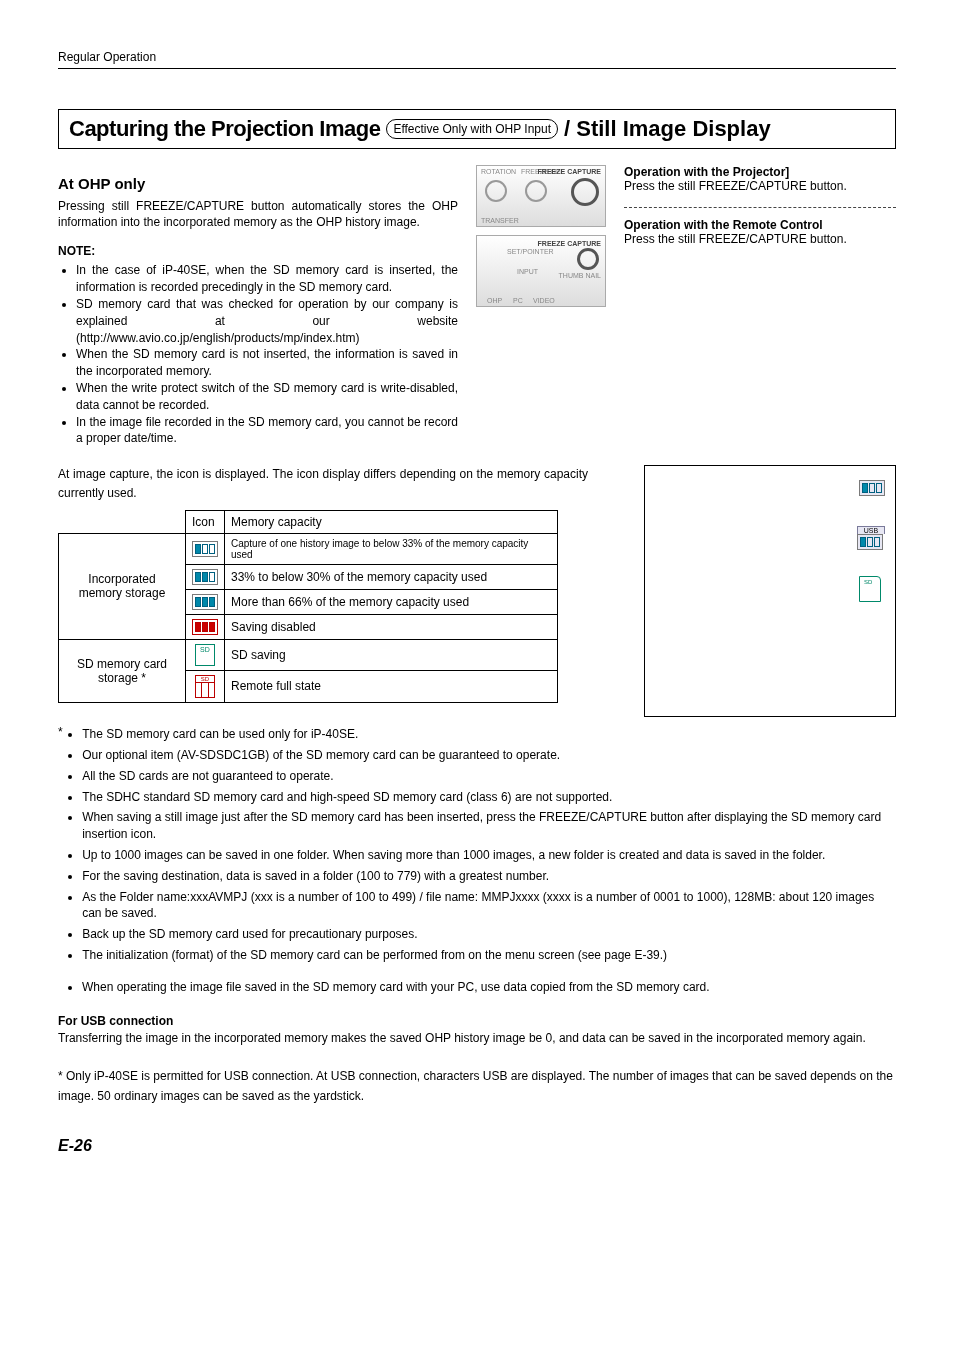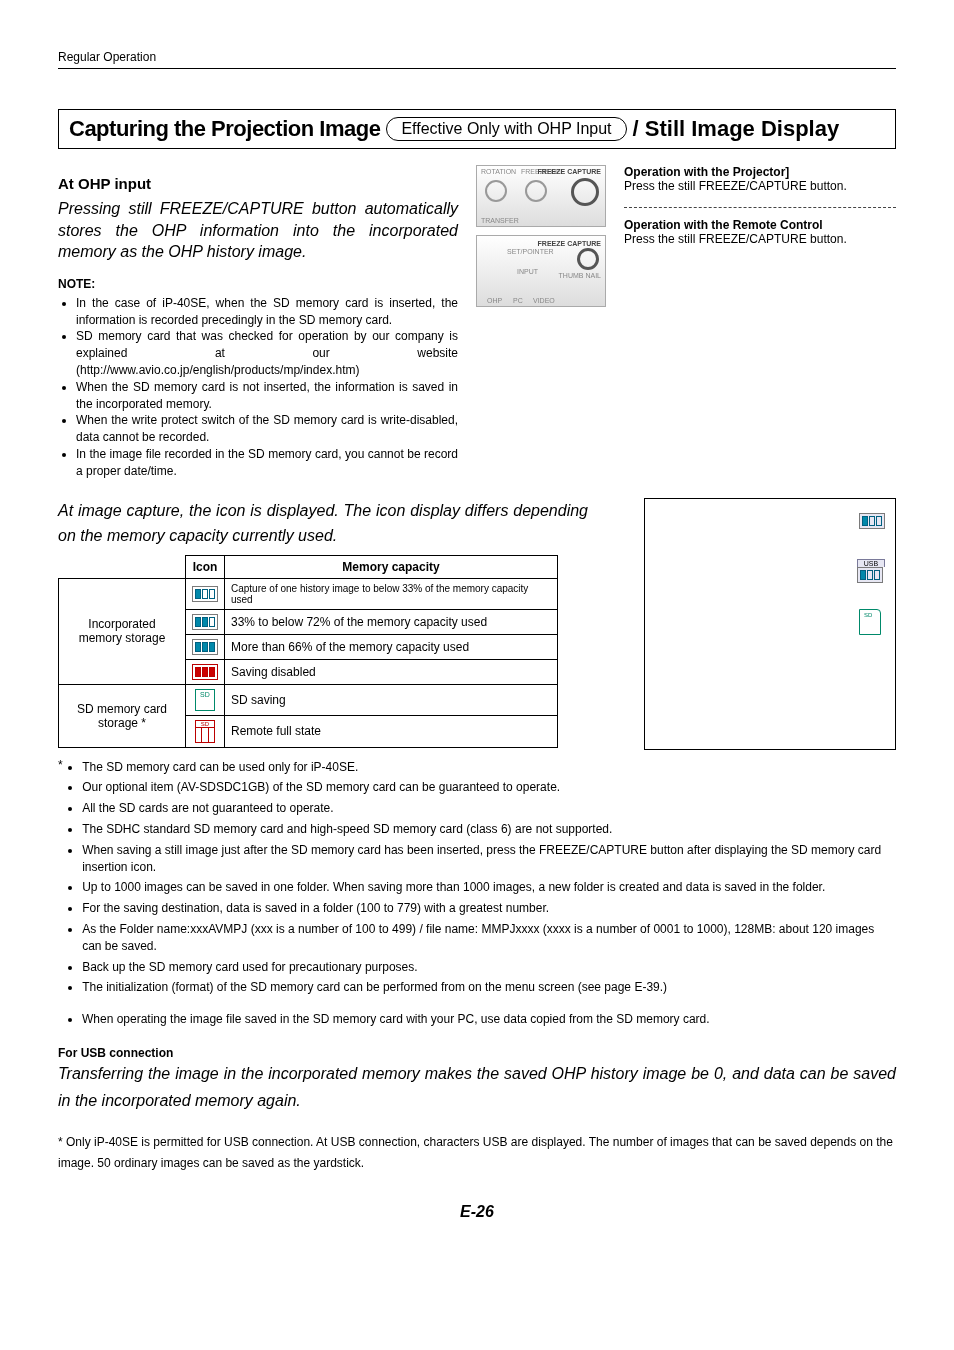--- a/index.html
+++ b/index.html
@@ -31,56 +31,56 @@
   .title-main{
     font-size:22px;
     font-weight:bold;
     font-stretch:condensed;
     white-space:nowrap;
   }
   .title-main.narrow{ letter-spacing:-0.5px;text-align:right; }
   .pill{
     border:1px solid #000;
     border-radius:14px;
-    font-size:16px;
-    padding:2px 14px;
+    font-size:12px;
+    padding:2px 6px;
     white-space:nowrap;
   }
   .section-h{
     font-size:15px;
     font-weight:bold;
     margin:10px 0 6px 0;
   }
   .two-col{
     display:flex;
     gap:18px;
   }
   .left-col{ flex:0 0 400px; font-size:12px; }
   .mid-col{ flex:0 0 130px; }
   .right-col{ flex:1; font-size:12px; }
-  .p-just{text-align:justify; font-size:16px; line-height:1.35;font-style:italic;}
+  .p-just{text-align:justify; font-size:12px; line-height:1.35;}
   .sub-h{ font-size:12px; font-weight:bold; margin-top:14px; }
   ul.notes{ list-style:disc; padding-left:18px; margin:4px 0; }
   ul.notes li{ font-size:12px; line-height:1.4; text-align:justify;}
   .op-block{ margin-bottom:14px; }
   .op-h{ font-weight:bold; font-size:12px;}
   .dashed-sep{ border-top:1px dashed #444; margin:10px 0;}
   
   table.capacity{
     border-collapse:collapse;
     font-size:12px;
     margin-top:6px;
     width:500px;
   }
   table.capacity td, table.capacity th{
     border:1px solid #000;
     padding:4px 6px;
     vertical-align:middle;
   }
-  table.capacity th{ font-weight:bold; text-align:center;}
+  table.capacity th{ font-weight:normal; text-align:left;}
   .row-label{ text-align:center; }
   .icon-bars{
     display:flex;
     gap:1px;
     border:1px solid #7a7a7a;
     width:26px;
     height:16px;
     padding:2px 2px;
     box-sizing:border-box;
   }
@@ -127,21 +127,21 @@
     position:absolute;
     top:2px; left:4px;
   }
   .footer-notes{
     font-size:12px;
     margin-top:8px;
   }
   .footer-notes ul{ list-style:disc; padding-left:18px; margin:4px 0;}
   .footer-notes li{ margin-bottom:4px; line-height:1.4;}
   .page-num{
-    text-align:center;
+    text-align:left;
     font-weight:bold;
     font-style:italic;
     font-size:16px;
     margin-top:30px;
   }
   .device-box{
     border:1px solid #aaa;
     height:60px;
     margin-bottom:8px;
     background:linear-gradient(#fff,#ddd);
@@ -170,21 +170,21 @@
 
   <div class="title-bar">
     <span class="title-main narrow">Capturing the Projection Image</span>
     <span class="pill">Effective Only with OHP Input</span>
     <span class="title-main">/ Still Image Display</span>
   </div>
 
   <div class="two-col">
 
     <div class="left-col">
-      <div class="section-h">At OHP input</div>
+      <div class="section-h">At OHP only</div>
       <div class="p-just">Pressing still FREEZE/CAPTURE button automatically stores the OHP information into the incorporated memory as the OHP history image.</div>
 
       <div class="sub-h">NOTE:</div>
       <ul class="notes">
         <li>In the case of iP-40SE, when the SD memory card is inserted, the information is recorded precedingly in the SD memory card.</li>
         <li>SD memory card that was checked for operation by our company is explained at our website (http://www.avio.co.jp/english/products/mp/index.htm)</li>
         <li>When the SD memory card is not inserted, the information is saved in the incorporated memory.</li>
         <li>When the write protect switch of the SD memory card is write-disabled, data cannot be recorded.</li>
         <li>In the image file recorded in the SD memory card, you cannot be record a proper date/time.</li>
       </ul>
@@ -249,21 +249,21 @@
           <td style="font-size:10px;">Capture of one history image to below 33% of the memory capacity used</td>
         </tr>
         <tr>
           <td class="table-icon-cell">
                 <div class="icon-bars">
                   <span style="background:#0088aa;"></span>
                   <span style="background:#0088aa;"></span>
                   <span></span>
                 </div>
               </td>
-          <td>33% to below 72% of the memory capacity used</td>
+          <td>33% to below 30% of the memory capacity used</td>
         </tr>
         <tr>
           <td class="table-icon-cell">
                 <div class="icon-bars">
                   <span style="background:#0088aa;"></span>
                   <span style="background:#0088aa;"></span>
                   <span style="background:#0088aa;"></span>
                 </div>
               </td>
           <td>More than 66% of the memory capacity used</td>

